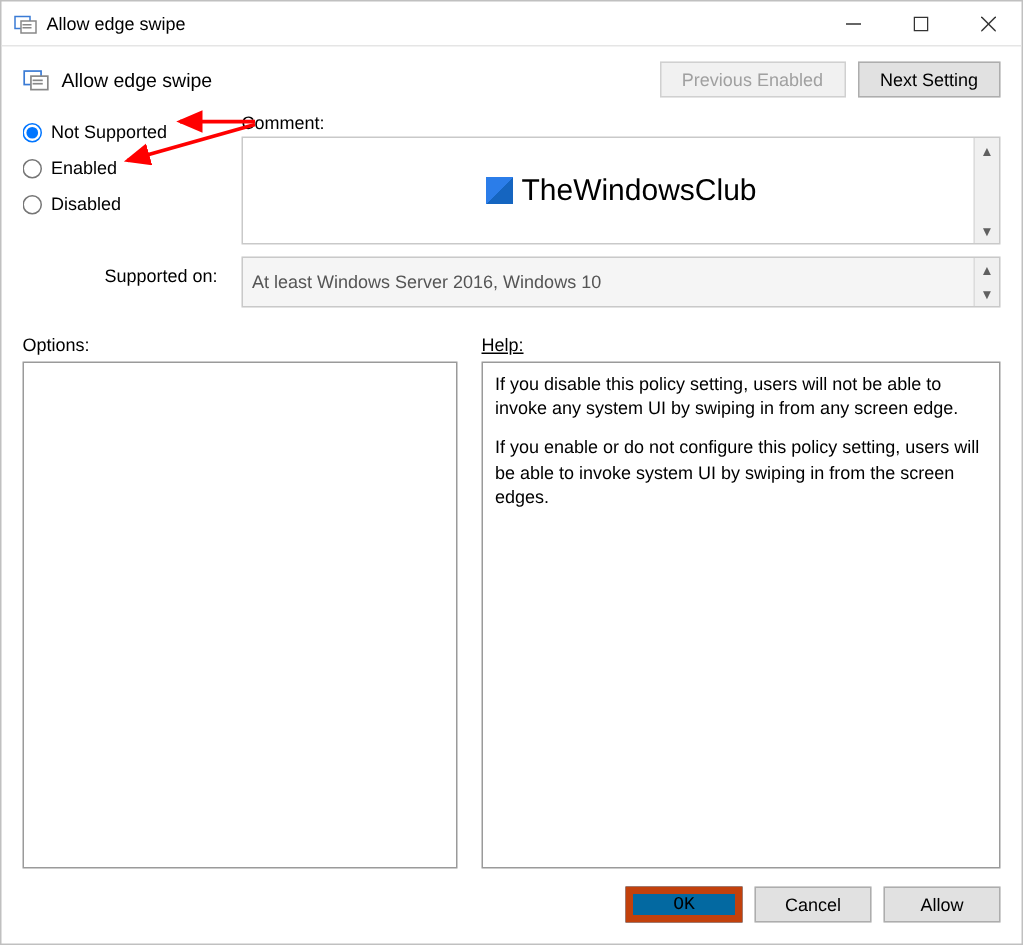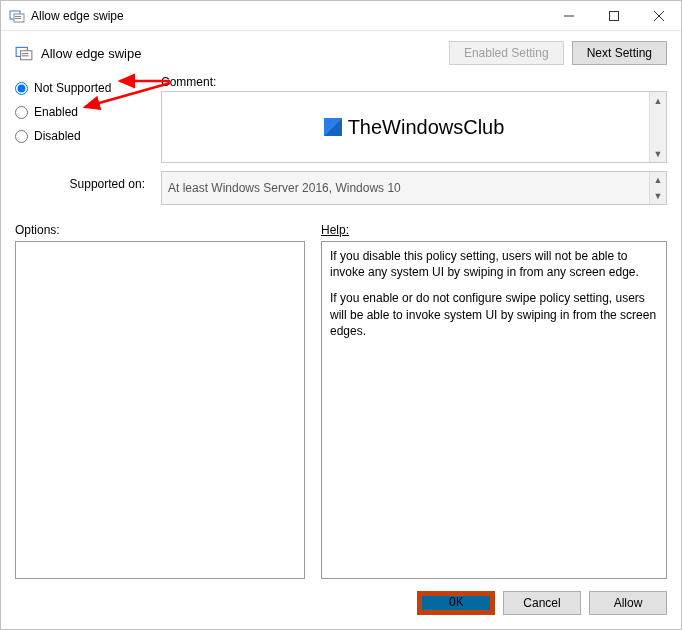--- a/index.html
+++ b/index.html
@@ -224,21 +224,21 @@
         <rect x="1" y="3" width="10" height="8" fill="#fff" stroke="#3a7bd5"></rect>
         <rect x="5" y="6" width="10" height="8" fill="#fff" stroke="#888"></rect>
         <rect x="6" y="8" width="6" height="1" fill="#888"></rect>
         <rect x="6" y="10" width="6" height="1" fill="#888"></rect>
       </svg>
     </span>
     <span class="header-title">Allow edge swipe</span>
   </div>
   <div class="header-spacer"></div>
   <div class="nav-buttons">
-    <button class="btn" disabled="">Enabled Setting</button>
+    <button class="btn" disabled="">Previous Enabled</button>
     <button class="btn">Next Setting</button>
   </div>
 </div>
 
 <div class="config-row">
   <div class="radio-col">
     <label class="radio-item">
       <input type="radio" name="state" checked="" style="">
       <span>Not Supported</span>
     </label>
@@ -289,21 +289,21 @@
 
 <div class="labels-row">
   <div class="left">Options:</div>
   <div class="right">Help:</div>
 </div>
 
 <div class="panels-row">
   <div class="panel options"></div>
   <div class="panel help">
     <p>If you disable this policy setting, users will not be able to invoke any system UI by swiping in from any screen edge.</p>
-    <p>If you enable or do not configure swipe policy setting, users will be able to invoke system UI by swiping in from the screen edges.</p>
+    <p>If you enable or do not configure this policy setting, users will be able to invoke system UI by swiping in from the screen edges.</p>
   </div>
 </div>
 
 <div class="footer">
   <button class="btn primary">OK</button>
   <button class="btn">Cancel</button>
   <button class="btn">Allow</button>
 </div>
 
 </body></html>

